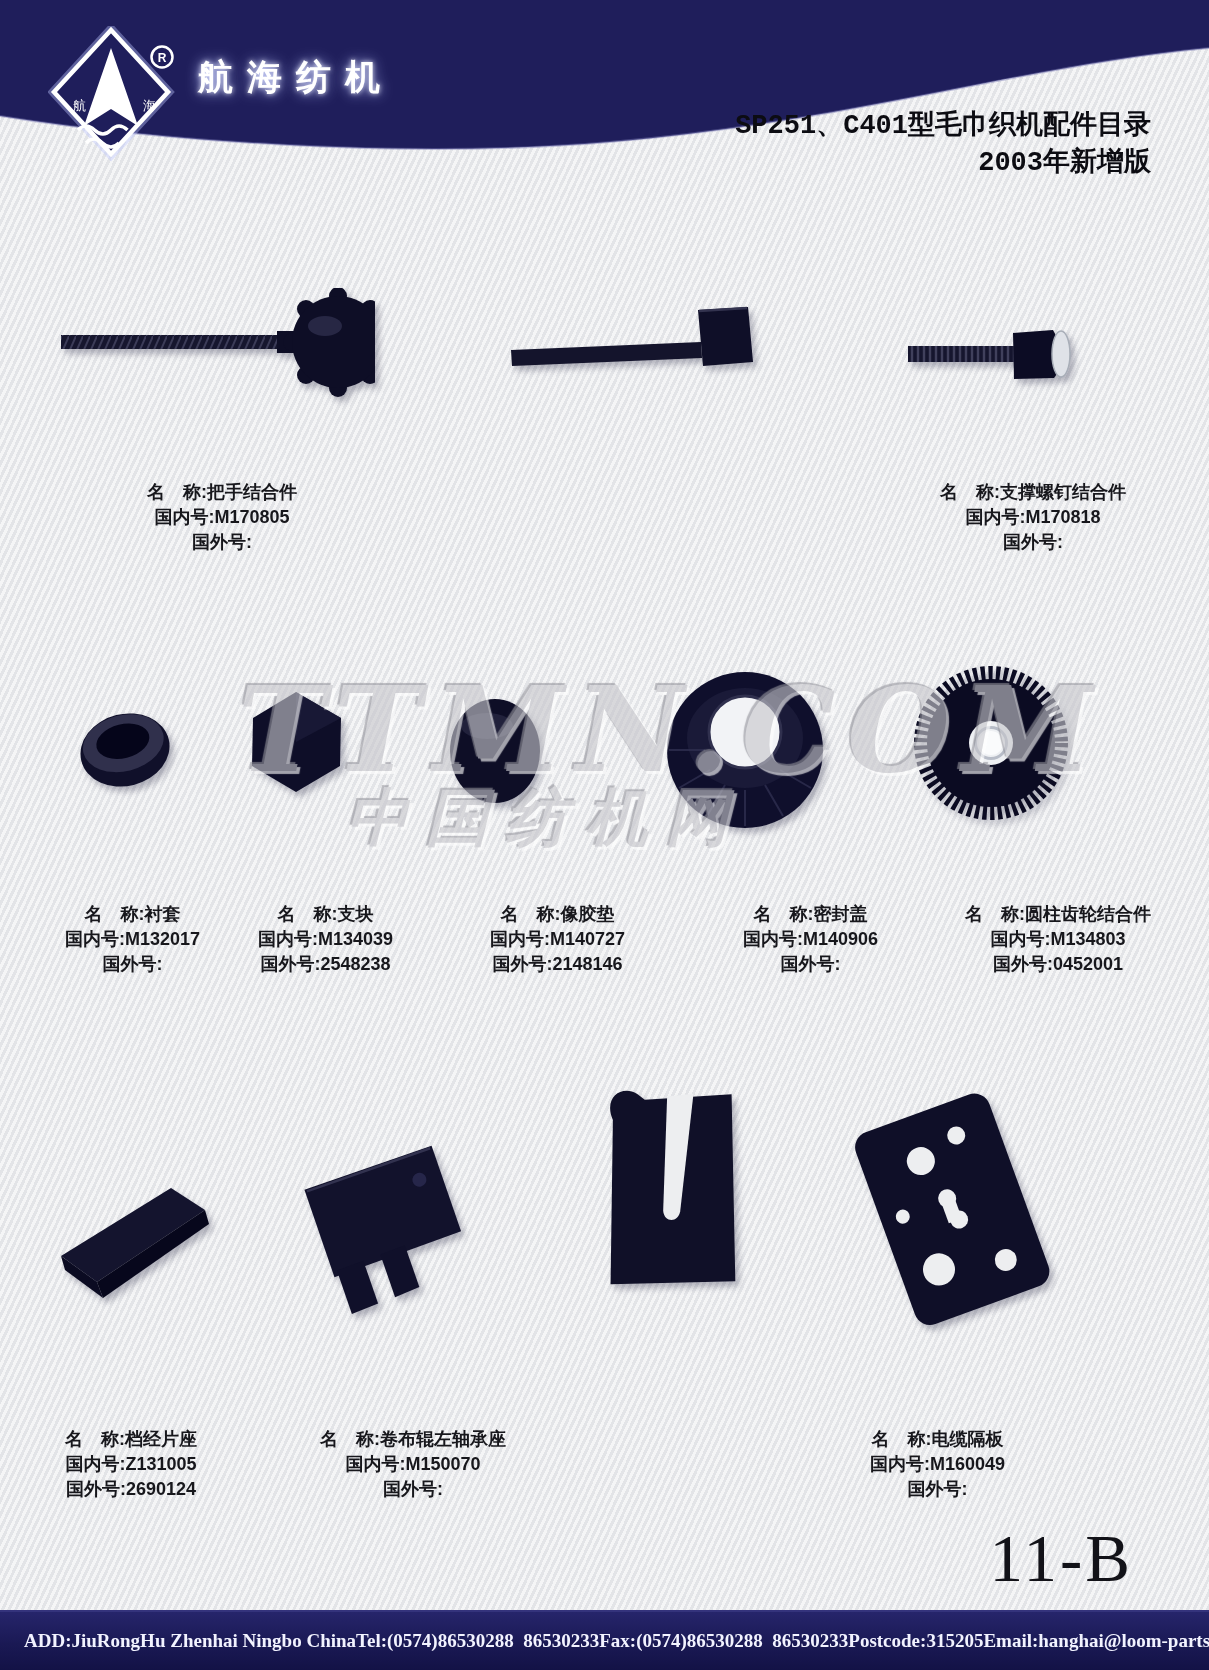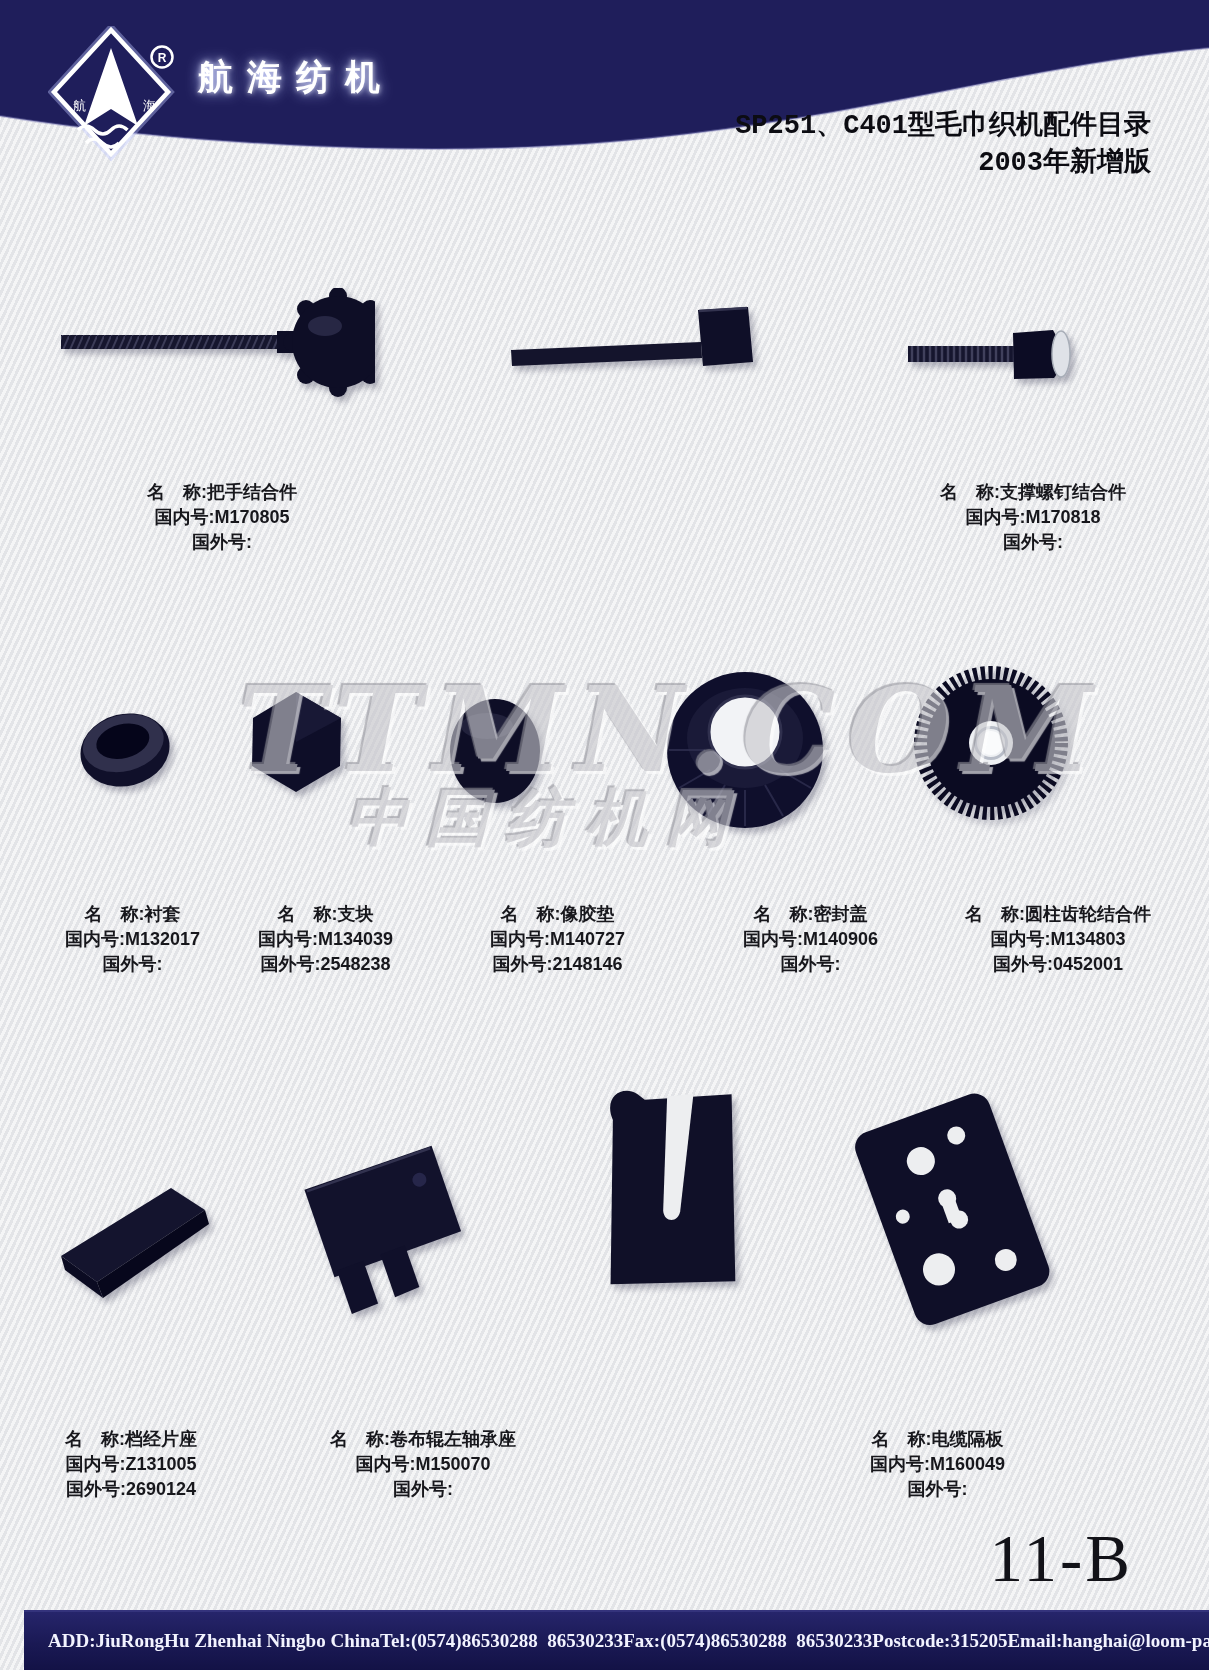--- a/index.html
+++ b/index.html
@@ -21,21 +21,21 @@
   .wm1{left:238px;top:660px;font-size:118px;letter-spacing:12px;}
   .wm2{left:346px;top:776px;font-size:62px;letter-spacing:18px;}
   .plabel{position:absolute;z-index:5;font-size:18px;line-height:25px;color:#17171c;font-weight:600;text-align:center;}
   .plabel span{white-space:pre;}
   .pagenum{position:absolute;right:76px;top:1520px;z-index:3;color:#121218;
     font-family:"Liberation Serif",serif;font-size:67px;letter-spacing:3px;text-align:center;}
   .footer{position:absolute;left:0;right:0;bottom:0;height:60px;z-index:6;
     background:linear-gradient(#26256b 0%,#1a1954 55%,#131246 100%);
     border-top:2px solid #34337c;box-sizing:border-box;
     display:flex;align-items:center;justify-content:space-between;padding:0 24px;
-    font-family:"Liberation Serif",serif;font-weight:bold;font-size:19px;color:#f2f3ff;margin-left:24px;}
+    font-family:"Liberation Serif",serif;font-weight:bold;font-size:19px;color:#f2f3ff;}
   .footer span{white-space:pre;}
 </style>
 </head>
 <body>
 
 <div class="page">
 
   <svg class="hdr-bg" width="1209" height="200" viewBox="0 0 1209 200">
     <path d="M0,0 H1209 V48 C1020,66 860,120 610,142 C400,160 150,140 0,116 Z" fill="#1f1e5b"></path>
     <path d="M0,116 C150,140 400,160 610,142 C860,120 1020,66 1209,48" fill="none" stroke="#7a7ab5" stroke-width="2" opacity="0.45"></path>
@@ -214,21 +214,21 @@
     <div><span>名　称:</span><span>圆柱齿轮结合件</span></div>
     <div><span>国内号:</span><span>M134803</span></div>
     <div><span>国外号:</span><span>0452001</span></div>
   </div>
 
   <div class="plabel" style="left:65px;top:1427px">
     <div><span>名　称:</span><span>档经片座</span></div>
     <div><span>国内号:</span><span>Z131005</span></div>
     <div><span>国外号:</span><span>2690124</span></div>
   </div>
-  <div class="plabel" style="left:330px;top:1427px">
+  <div class="plabel" style="left:320px;top:1427px">
     <div><span>名　称:</span><span>卷布辊左轴承座</span></div>
     <div><span>国内号:</span><span>M150070</span></div>
     <div><span>国外号:</span><span></span></div>
   </div>
   <div class="plabel" style="left:870px;top:1427px">
     <div><span>名　称:</span><span>电缆隔板</span></div>
     <div><span>国内号:</span><span>M160049</span></div>
     <div><span>国外号:</span><span></span></div>
   </div>
 

